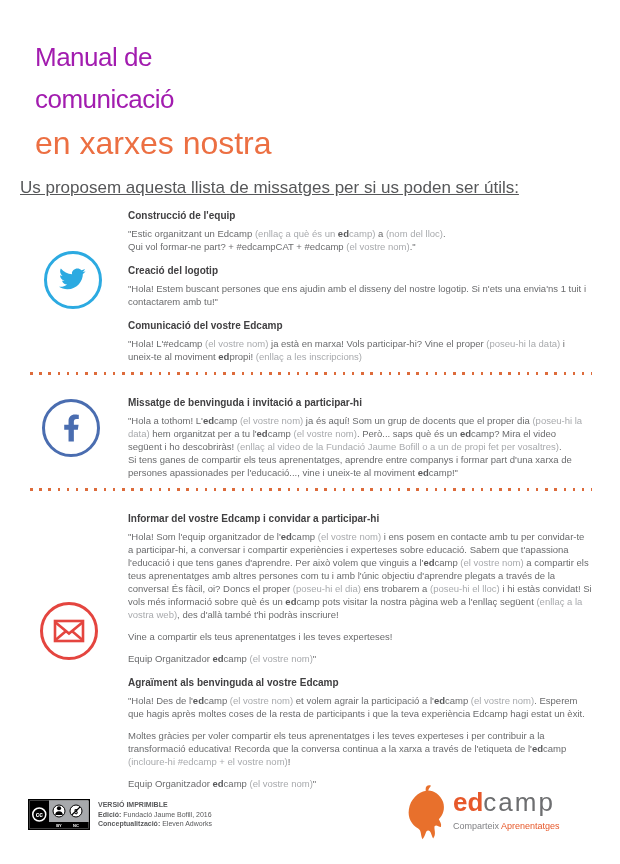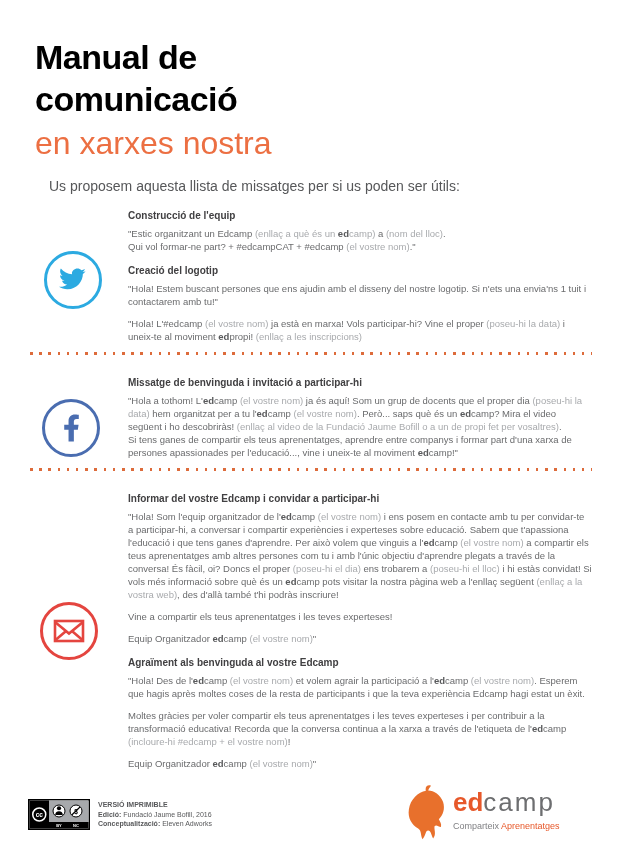--- a/index.html
+++ b/index.html
@@ -1,23 +1,23 @@
 <!DOCTYPE html>
 <html><head>
 <meta charset="utf-8">
 <style>
   html,body{margin:0;padding:0;background:#ffffff;}
   .page{width:620px;height:864px;background:#fff;position:relative;overflow:hidden;
         font-family:"Liberation Sans","DejaVu Sans",sans-serif;}
 
   
   .title{position:absolute;left:35px;top:36px;}
-  .title-line{font-size:34px;font-weight:bold;line-height:42px;letter-spacing:-0.5px;color:#000000;}
+  .title-line{font-size:26px;font-weight:normal;line-height:42px;letter-spacing:-0.5px;color:#a21caf;}
   .subtitle{font-size:32px;font-weight:400;line-height:40px;color:#ec6f42;margin-top:3px;}
-  .intro{position:absolute;left:49px;top:178px;font-size:14px;color:#565759;}
+  .intro{position:absolute;left:20px;top:178px;font-size:17px;color:#565759;text-decoration:underline;}
 
   
   .flow{position:absolute;left:30px;top:210px;width:562px;}
   .bh{margin:12px 0 5px 98px;font-size:10px;line-height:12px;font-weight:bold;color:#414042;}
   .bh:first-child{margin-top:0;}
   .bp{margin:0 0 9px 98px;width:464px;font-size:9.5px;line-height:13px;color:#6a6b6d;white-space:pre-wrap;}
   .bp .n{color:#6a6b6d;}
   .bp .m{color:#a8aaad;}
   .bp .b{color:#58595b;font-weight:bold;}
   .dots{margin:6px 0 0;height:3px;
@@ -72,20 +72,21 @@
       <path d="M12.5 35 L22.5 26.5 M39.5 35 L29.5 26.5" fill="none" stroke="#e4453f" stroke-width="2.6"></path>
     </svg>
   </div>
 
   <div class="flow">
       <div class="bh">Construcció de l'equip</div>
       <div class="bp"><span class="n">"Estic organitzant un Edcamp </span><span class="m">(enllaç a què és un </span><span class="b">ed</span><span class="m">camp)</span><span class="n"> a </span><span class="m">(nom del lloc)</span><span class="n">.
 Qui vol formar-ne part? + #edcampCAT + #edcamp </span><span class="m">(el vostre nom)</span><span class="n">."</span></div>
       <div class="bh">Creació del logotip</div>
       <div class="bp"><span class="n">"Hola! Estem buscant persones que ens ajudin amb el disseny del nostre logotip. Si n'ets una envia'ns 1 tuit i contactarem amb tu!"</span></div>
+      <div class="bh">Comunicació del vostre Edcamp</div>
       <div class="bp"><span class="n">"Hola! L'#edcamp </span><span class="m">(el vostre nom)</span><span class="n"> ja està en marxa! Vols participar-hi? Vine el proper </span><span class="m">(poseu-hi la data)</span><span class="n"> i uneix-te al moviment </span><span class="b">ed</span><span class="n">propi! </span><span class="m">(enllaç a les inscripcions)</span></div>
       <div class="dots"></div>
       <div class="bh">Missatge de benvinguda i invitació a participar-hi</div>
       <div class="bp"><span class="n">"Hola a tothom! L'</span><span class="b">ed</span><span class="n">camp </span><span class="m">(el vostre nom)</span><span class="n"> ja és aquí! Som un grup de docents que el proper dia </span><span class="m">(poseu-hi la data)</span><span class="n"> hem organitzat per a tu l'</span><span class="b">ed</span><span class="n">camp </span><span class="m">(el vostre nom)</span><span class="n">. Però... saps què és un </span><span class="b">ed</span><span class="n">camp? Mira el video següent i ho descobriràs! </span><span class="m">(enllaç al video de la Fundació Jaume Bofill o a un de propi fet per vosaltres)</span><span class="n">.
 Si tens ganes de compartir els teus aprenentatges, aprendre entre companys i formar part d'una xarxa de persones apassionades per l'educació..., vine i uneix-te al moviment </span><span class="b">ed</span><span class="n">camp!"</span></div>
       <div class="dots"></div>
       <div class="bh">Informar del vostre Edcamp i convidar a participar-hi</div>
       <div class="bp"><span class="n">"Hola! Som l'equip organitzador de l'</span><span class="b">ed</span><span class="n">camp </span><span class="m">(el vostre nom)</span><span class="n"> i ens posem en contacte amb tu per convidar-te a participar-hi, a conversar i compartir experiències i experteses sobre educació. Sabem que t'apassiona l'educació i que tens ganes d'aprendre. Per això volem que vinguis a l'</span><span class="b">ed</span><span class="n">camp </span><span class="m">(el vostre nom)</span><span class="n"> a compartir els teus aprenentatges amb altres persones com tu i amb l'únic objectiu d'aprendre plegats a través de la conversa! És fàcil, oi? Doncs el proper </span><span class="m">(poseu-hi el dia)</span><span class="n"> ens trobarem a </span><span class="m">(poseu-hi el lloc)</span><span class="n"> i hi estàs convidat! Si vols més informació sobre què és un </span><span class="b">ed</span><span class="n">camp pots visitar la nostra pàgina web a l'enllaç següent </span><span class="m">(enllaç a la vostra web)</span><span class="n">, des d'allà també t'hi podràs inscriure!</span></div>
       <div class="bp"><span class="n">Vine a compartir els teus aprenentatges i les teves experteses!</span></div>
       <div class="bp"><span class="n">Equip Organitzador </span><span class="b">ed</span><span class="n">camp </span><span class="m">(el vostre nom)</span><span class="n">"</span></div>

